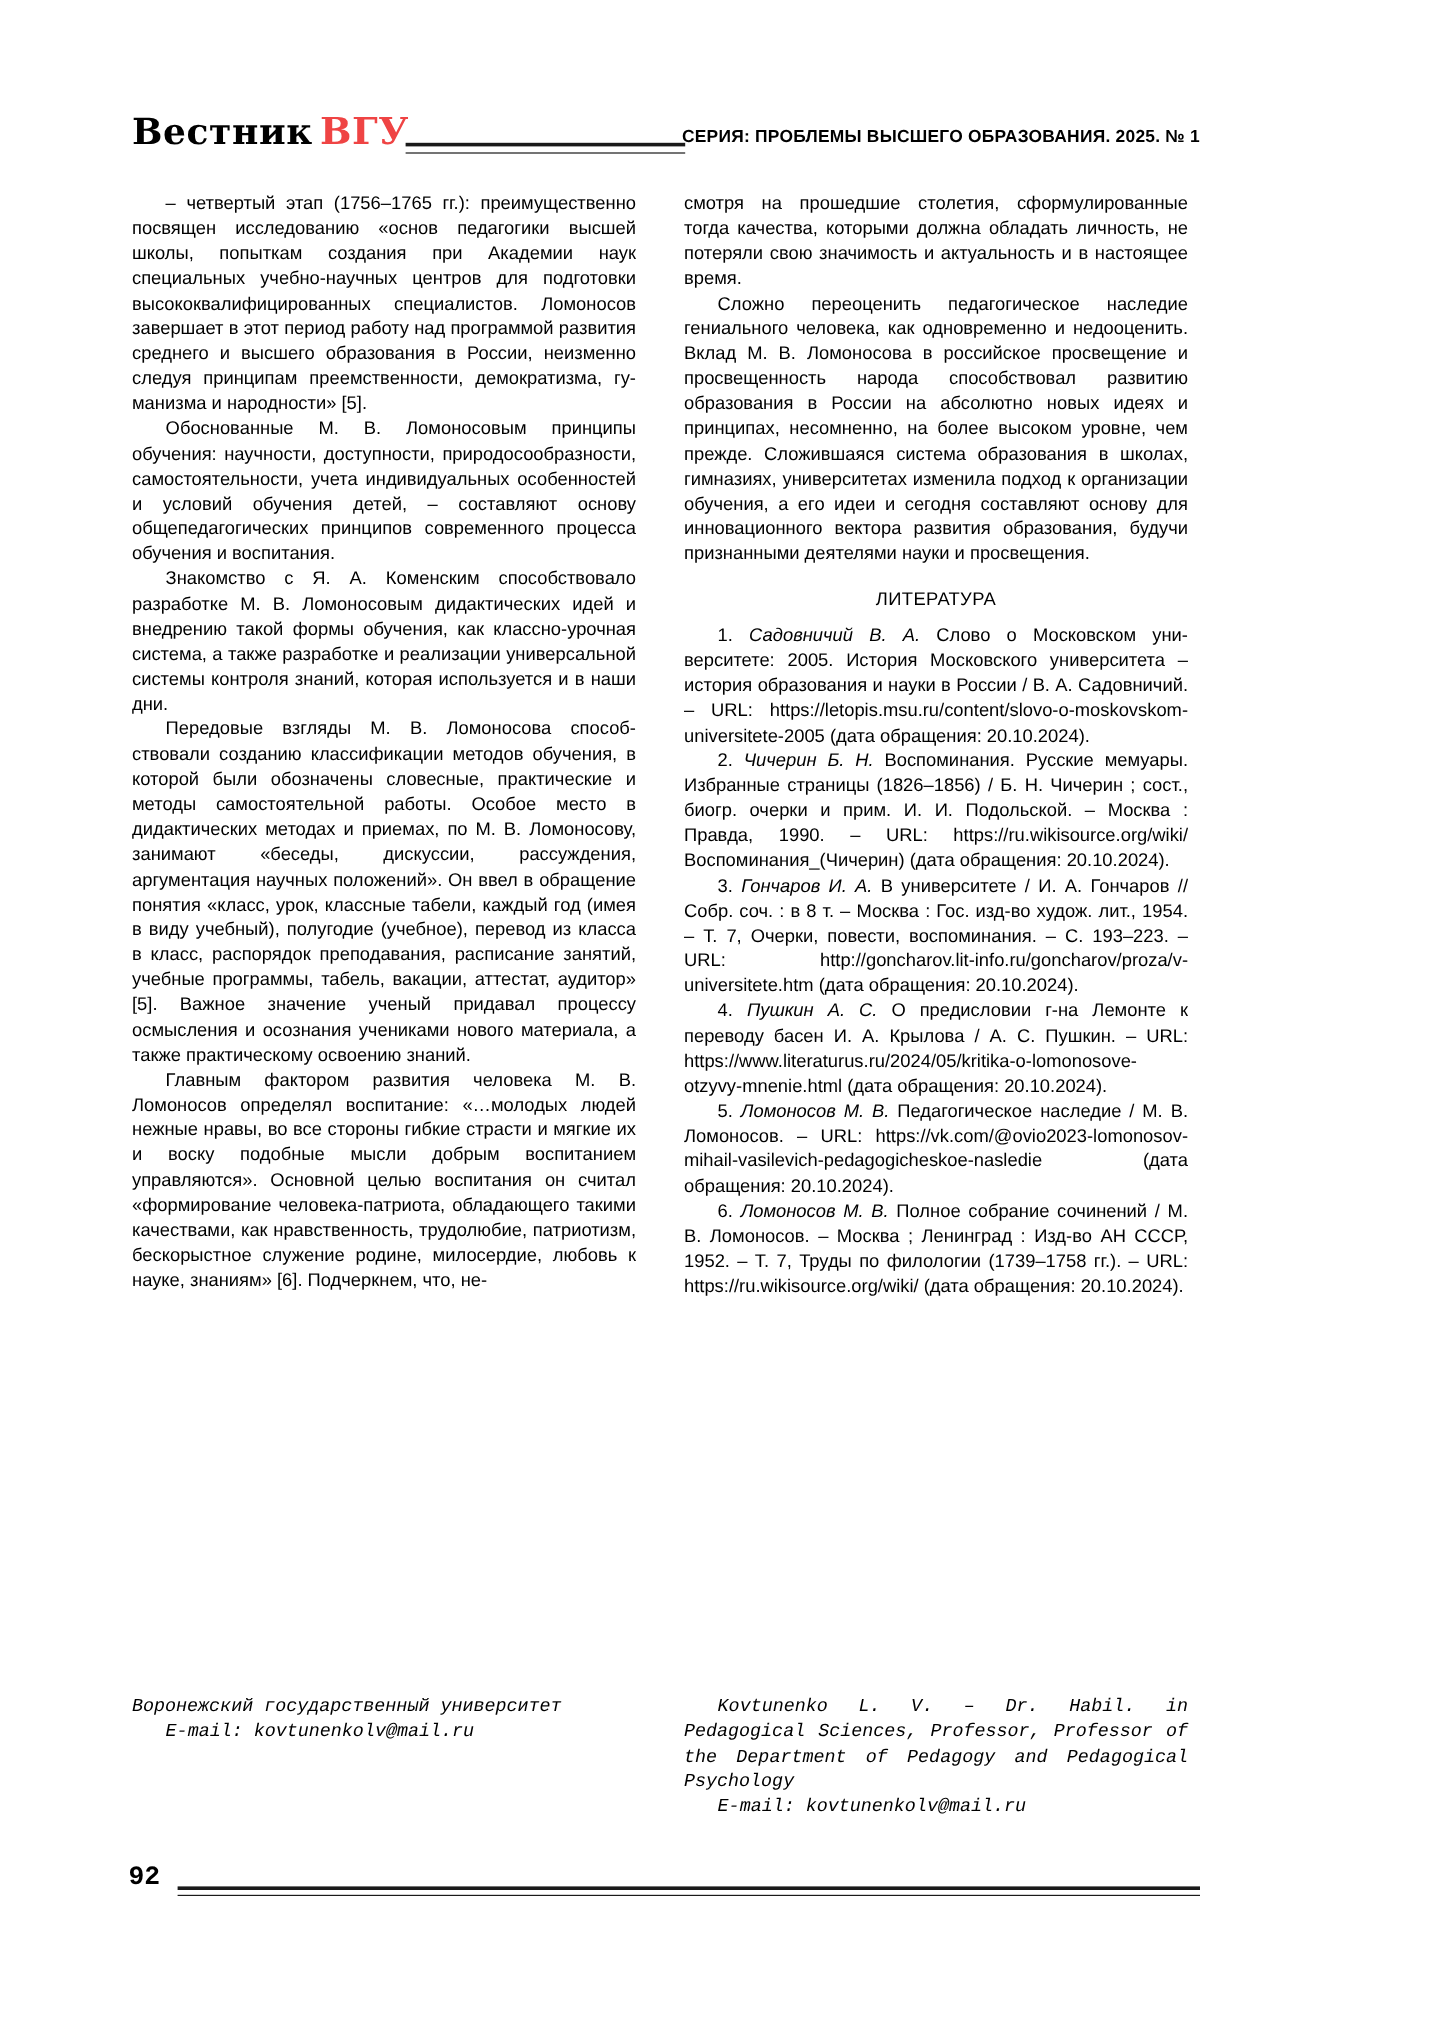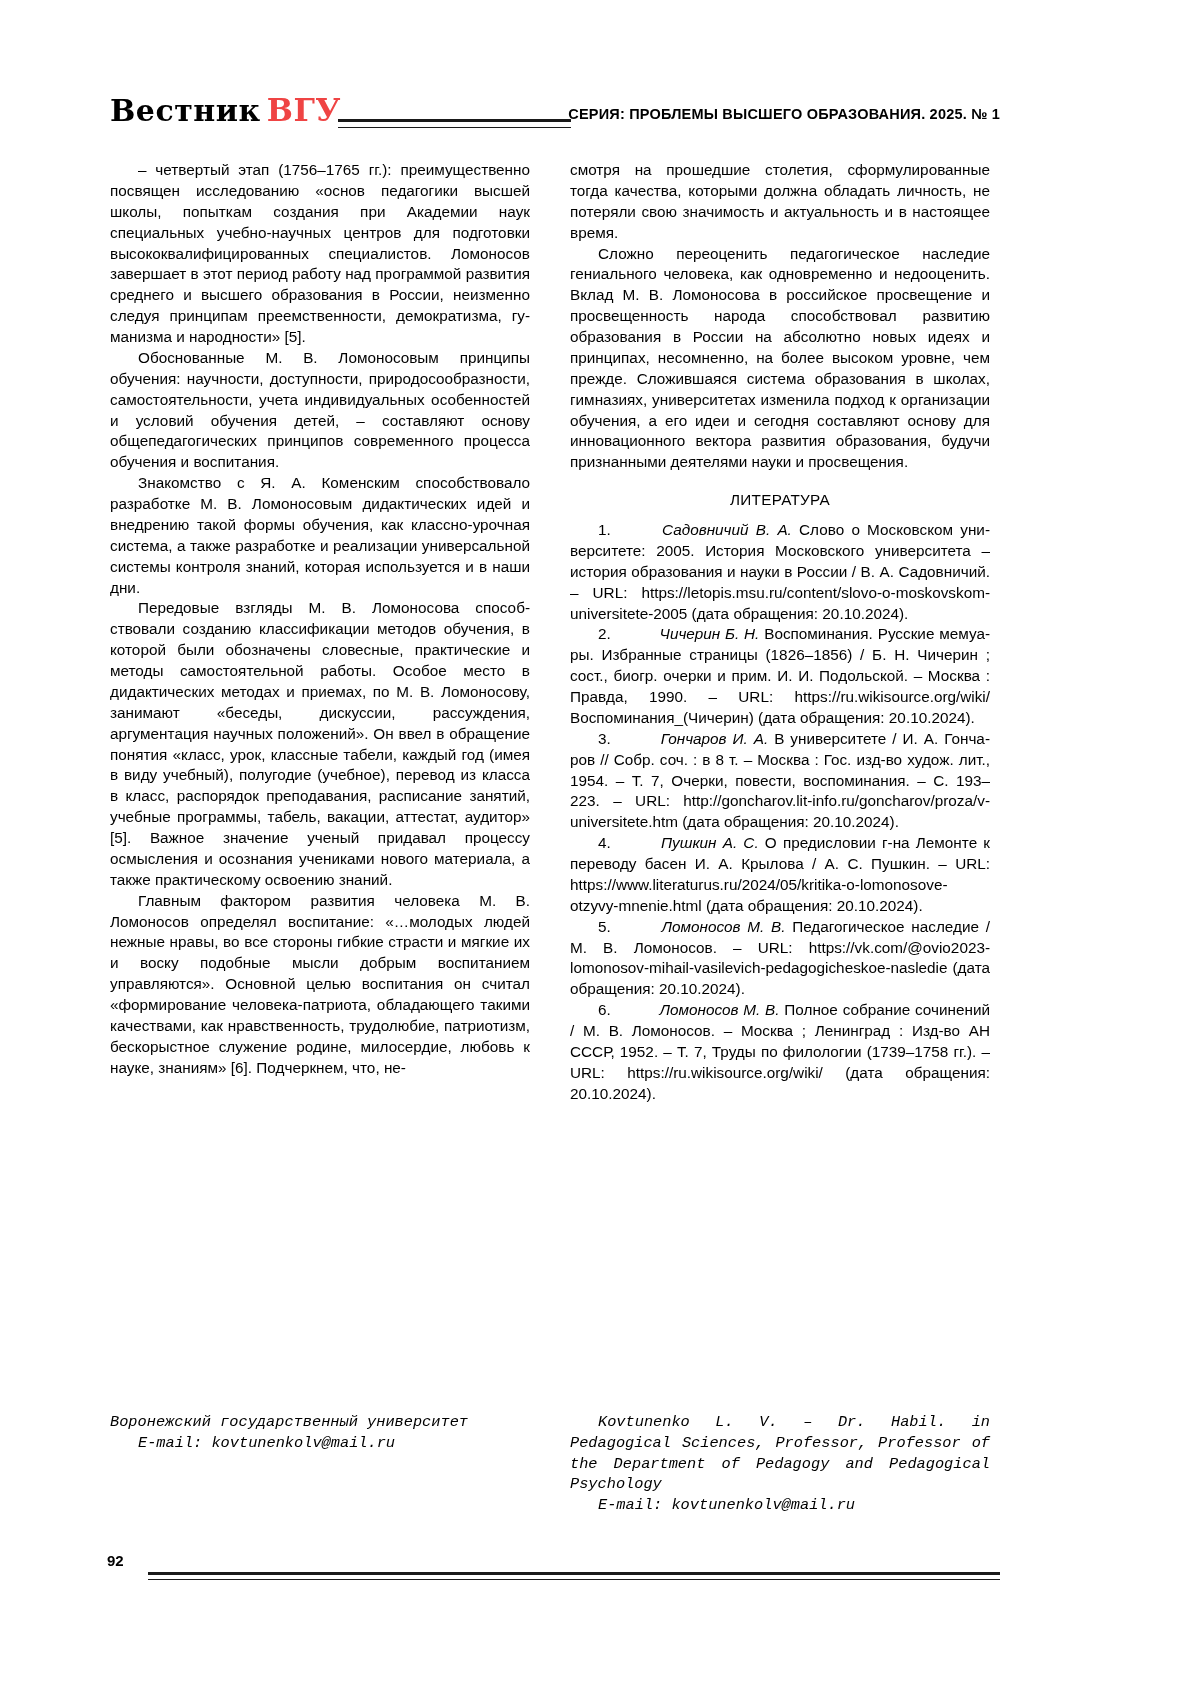--- a/index.html
+++ b/index.html
@@ -90,21 +90,21 @@
     font-size: 15.3px;
     margin: 17px 0 9px 0;
     text-indent: 0;
     letter-spacing: 0.3px;
   }
   .ref {
     margin: 0;
     text-indent: 28px;
     text-align: justify;
   }
-  .ref i { font-style: italic; margin-left: 44px; }
+  .ref i { font-style: italic; }
 
   
   .affil {
     position: absolute;
     width: 420px;
     font-style: italic;
     font-size: 15.3px;
     line-height: 1.36;
     text-align: justify;
     font-family: Liberation Mono, monospace;
@@ -118,22 +118,23 @@
     top: 1412px;
   }
   .affil p { margin: 0; text-indent: 0; }
   .affil p.ind { text-indent: 28px; }
 
   
   .page-number {
     position: absolute;
     left: 107px;
     top: 1552px;
-    font-size: 15px;
+    font-size: 22px;
     font-weight: bold;
+    font-family: Liberation Mono, monospace;
   }
   .bottom-rule {
     position: absolute;
     left: 148px;
     top: 1572px;
     width: 852px;
     height: 4px;
     border-top: 3px solid #1a1a1a;
     border-bottom: 1px solid #1a1a1a;
   }

